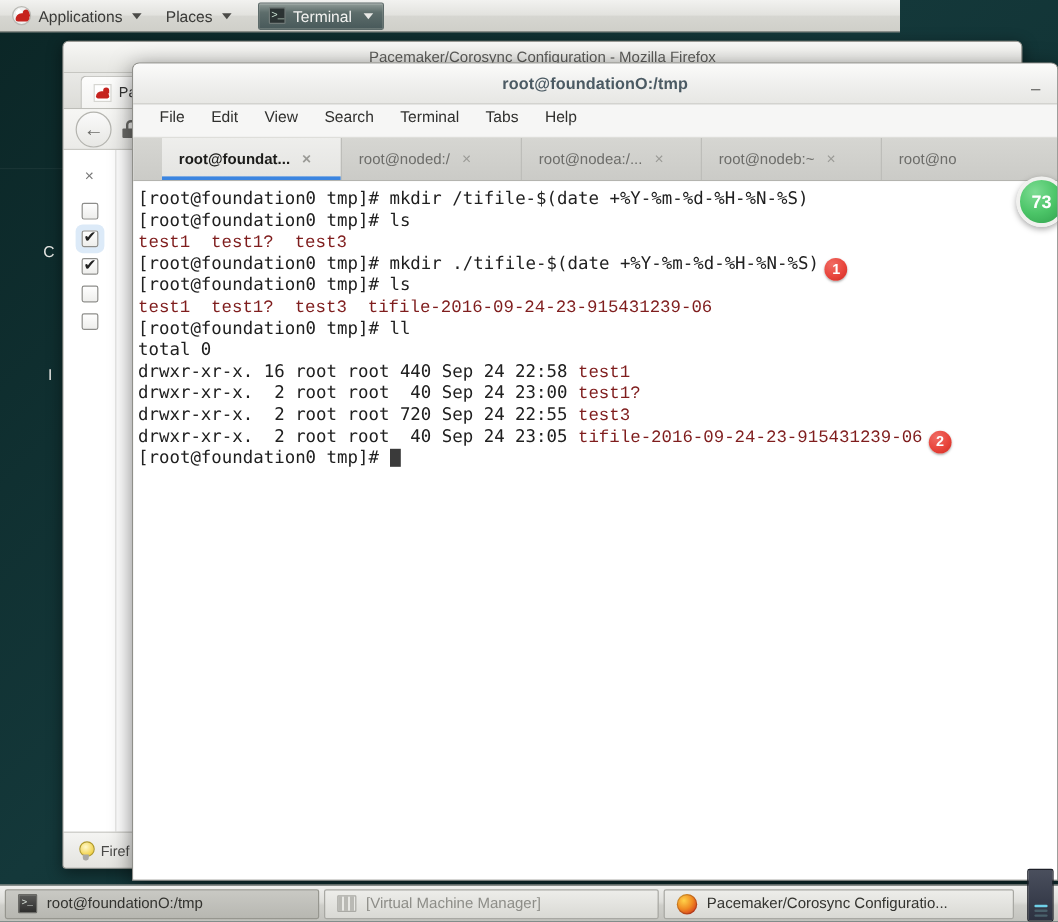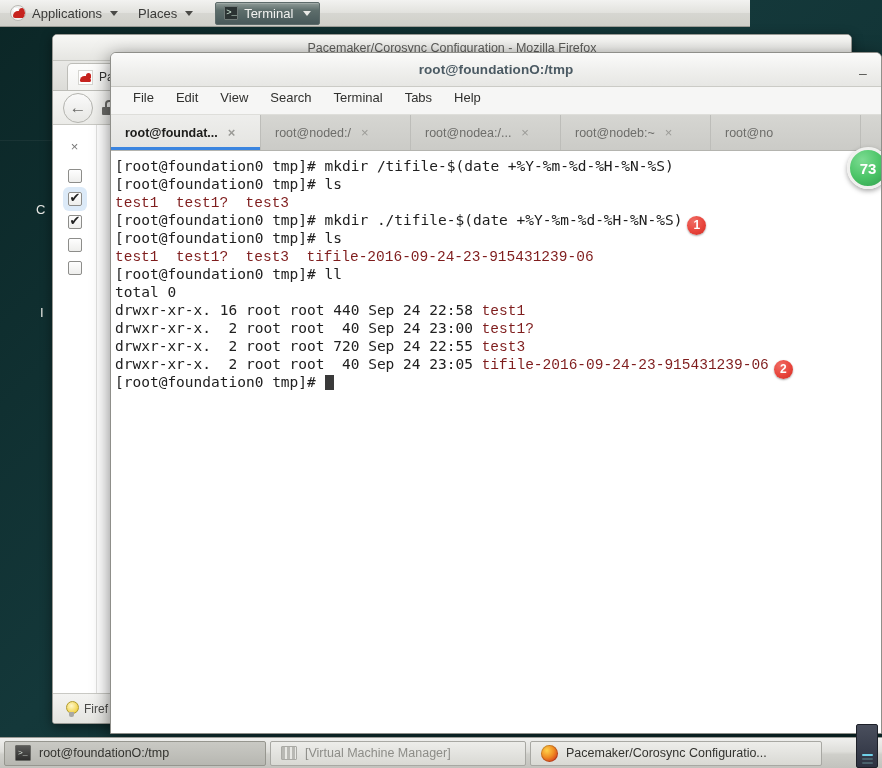--- a/index.html
+++ b/index.html
@@ -223,21 +223,21 @@
     padding:0 14px; min-width:150px; max-width:168px;
     font-size:12.5px; color:#6d6d6a;
     border-right:1px solid #bdbdb9;
     white-space:nowrap; overflow:hidden;
     position:relative;
   }
   .term-tab .tab-label{ overflow:hidden; text-overflow:ellipsis; }
   .term-tab .tab-x{ color:#9a9a96; font-size:13px; }
   .term-tab.active{
     background:linear-gradient(to bottom,#eeeeec,#e4e4e1);
-    color:#1c1c1a; font-weight:bold;
+    color:#1c1c1a; font-weight:bold;margin-left:24px;
   }
   .term-tab.active::after{
     content:""; position:absolute; left:0; right:0; bottom:0; height:3px;
     background:#3b85e0;
   }
   #term-screen{
     position:absolute; left:0; top:98px; right:0; bottom:0;
     background:#ffffff;
     font-family:"DejaVu Sans Mono","Liberation Mono",monospace;
     font-size:14.5px; line-height:18px;
@@ -281,21 +281,21 @@
   }
   .task-btn{
     height:25px; display:flex; align-items:center; gap:8px;
     padding:0 10px; border-radius:2px;
     font-size:12.5px; color:#33332f;
     border:1px solid #a8a8a3;
     background:linear-gradient(to bottom,#ededea,#d9d9d4);
     white-space:nowrap; overflow:hidden;
   }
   .task-btn.w1{ width:262px; background:linear-gradient(to bottom,#c9c9c4,#b7b7b1); border-color:#96968f; }
-  .task-btn.w2{ width:256px; color:#8d8d88; }
+  .task-btn.w2{ width:279px; color:#8d8d88; }
   .task-btn.w3{ width:292px; }
   .tb-term-icon{
     width:16px;height:16px;border:1px solid #6a6a66;border-radius:1px;
     background:linear-gradient(to bottom,#5a5a58,#2e2e2d);
     color:#dfe7df; font-family:"Liberation Mono",monospace; font-size:8px;
     line-height:14px; padding-left:2px;
   }
   .tb-vmm-icon{
     width:16px;height:14px;flex:0 0 16px;
     background:repeating-linear-gradient(90deg,#b9b9b4 0 3px,#e8e8e4 3px 5px);

